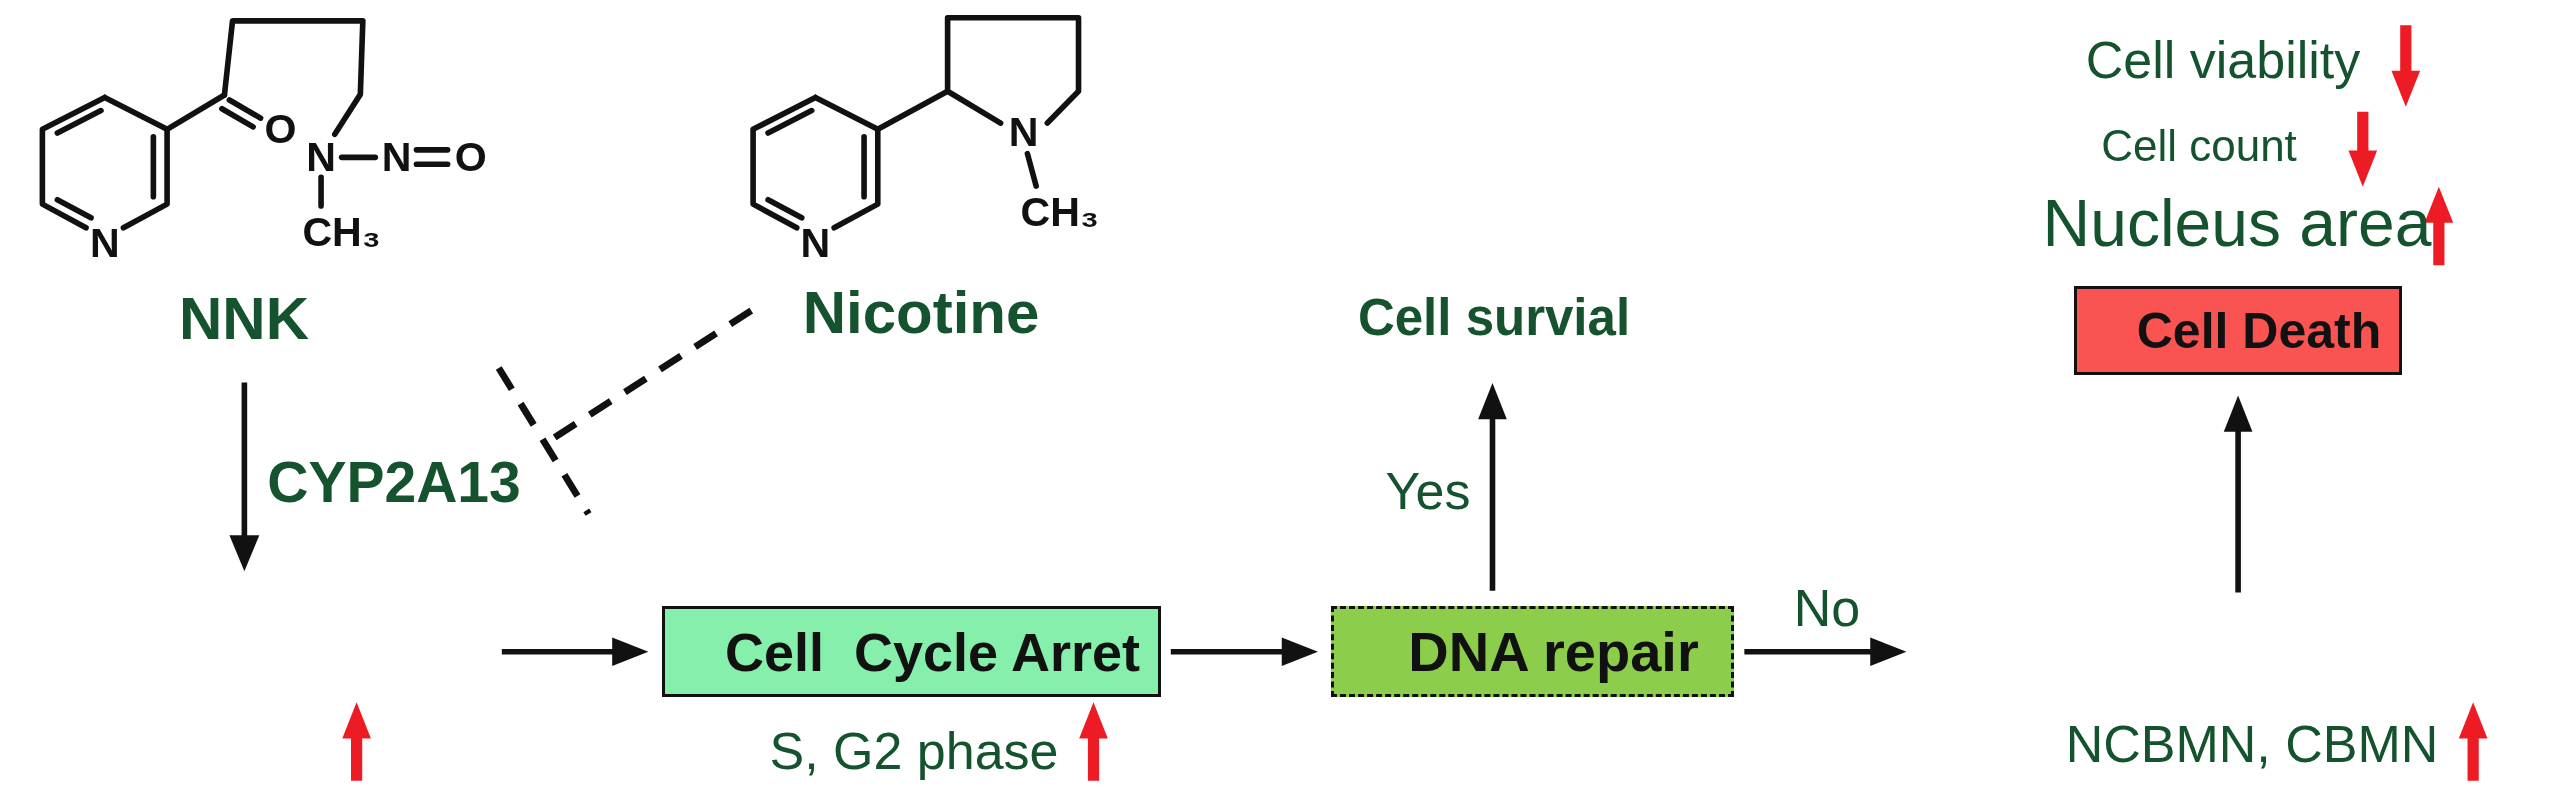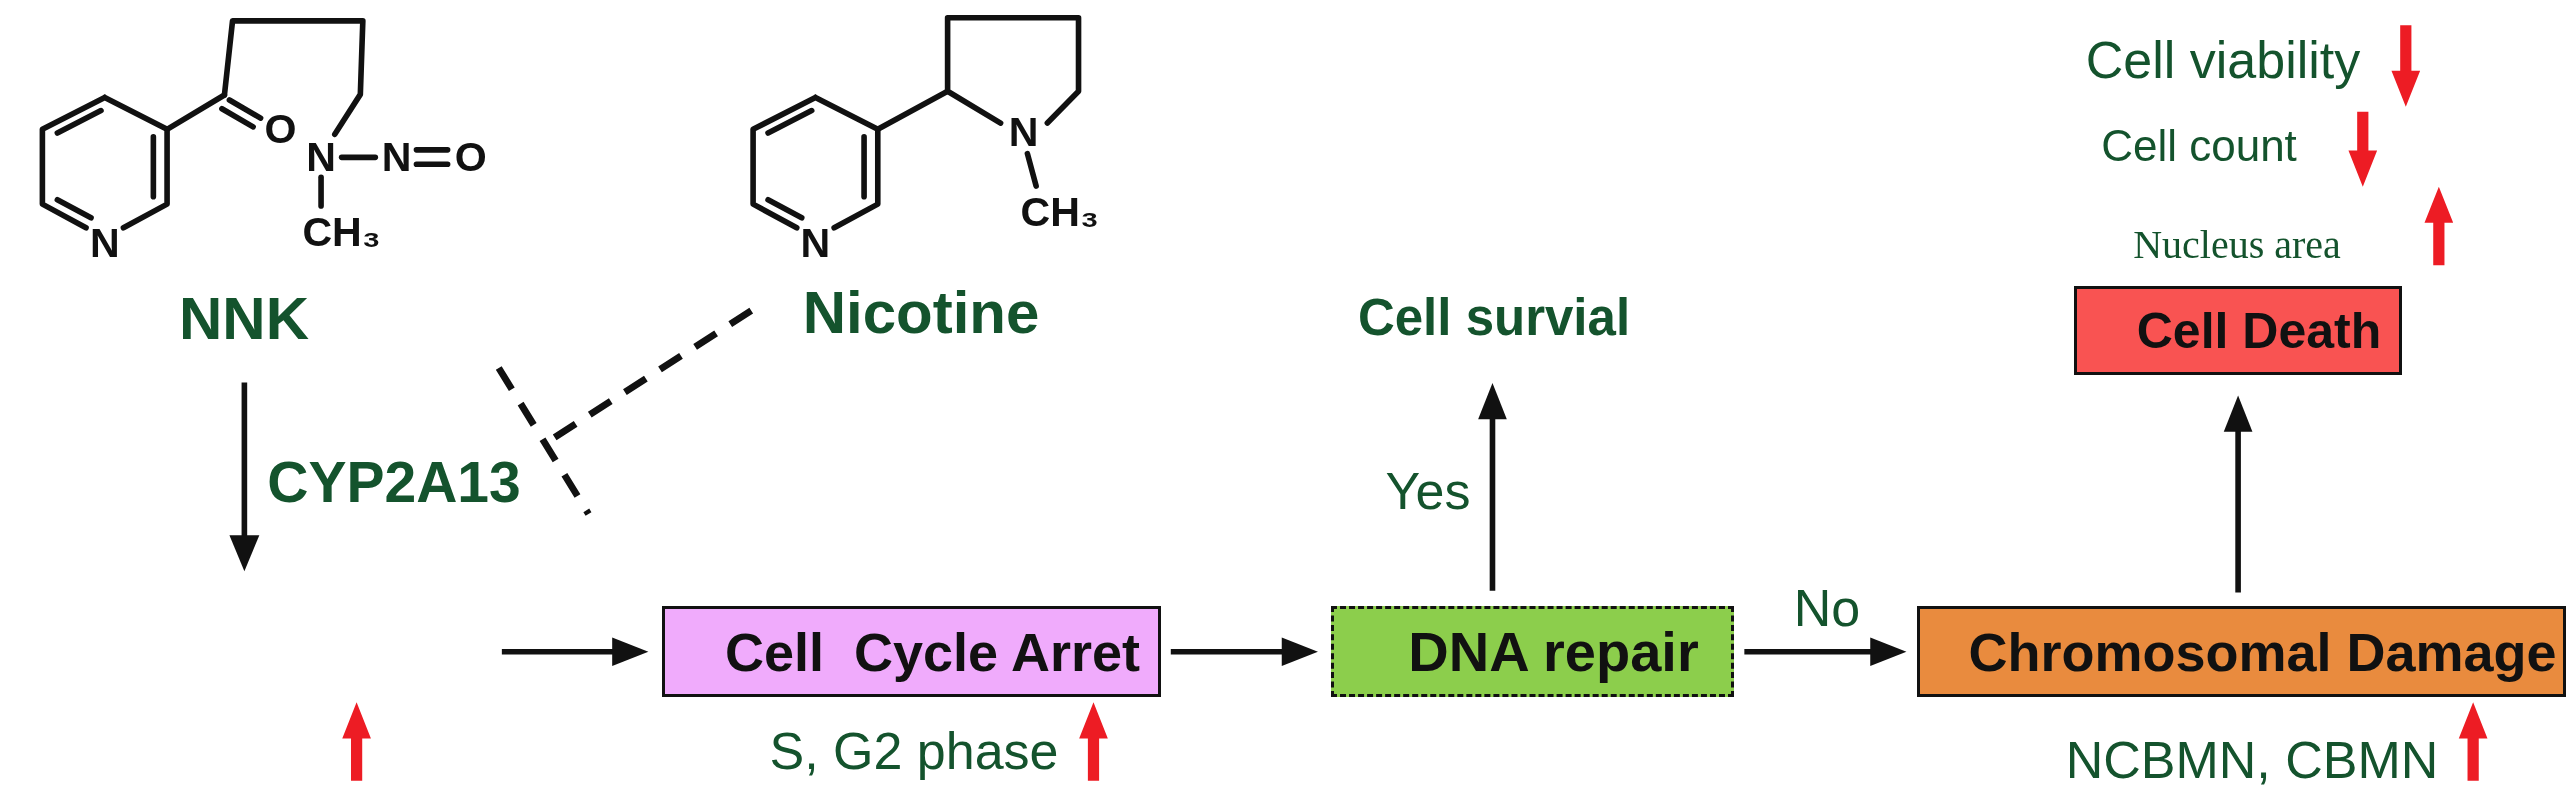--- a/index.html
+++ b/index.html
@@ -10,21 +10,21 @@
   .dashedline{stroke:#111;stroke-width:11;fill:none;stroke-dasharray:40 27;stroke-linecap:butt;}
   .blackarrow{stroke:#111;stroke-width:9;fill:none;stroke-linecap:butt;}
   .blackhead{fill:#111;stroke:none;}
   .redarrow{fill:#ED1C24;stroke:none;}
   .atom{font-family:"Liberation Sans","DejaVu Sans",sans-serif;font-weight:bold;font-size:66px;fill:#111;text-anchor:middle;dominant-baseline:central;}
   .box{position:absolute;display:flex;align-items:center;justify-content:center;
        border:3.7px solid #111;box-sizing:border-box;font-weight:bold;white-space:pre;color:#111;padding-left:42px;}
   .lbl{position:absolute;transform:translate(-50%,-50%);white-space:pre;color:#14532d;}
   .bold{font-weight:bold;}
   #box-dna-damage   {left:13px;  top:606px; width:463px;  height:91px; background:#F5E3A3; font-size:55px;}
-  #box-cell-cycle   {left:662px;top:606px; width:499px;  height:91px; background:#f0abfc; font-size:54px;}
+  #box-cell-cycle   {left:662px;top:606px; width:499px;  height:91px; background:#86efac; font-size:54px;}
   #box-dna-repair   {left:1331px;top:606px; width:403px;  height:91px; background:#8CCE4C; font-size:56px; border-style:dashed;}
   #box-chromosomal  {left:1917px;top:606px; width:649px; height:91px; background:#E98B3E; font-size:54px;}
   #box-cell-death   {left:2074px;top:286px; width:328px;  height:89px; background:#F95352; font-size:50px;}
 </style>
 </head>
 <body>
 
 <div class="canvas">
 
   <svg class="layer" viewBox="0 0 4132 1268">
@@ -105,32 +105,29 @@
   <div class="lbl bold" style="left:921px;top:312px;font-size:60px;">Nicotine</div>
 
   <div class="lbl bold" style="left:394px;top:482px;font-size:57px;">CYP2A13</div>
 
   <div class="box" id="box-cell-cycle">
     <span>Cell  Cycle Arret</span>
   </div>
   <div class="box" id="box-dna-repair">
     <span>DNA repair</span>
   </div>
-  <div class="box" id="box-chromosomal">
-    <span>Chromosomal Damage</span>
-  </div>
   <div class="box" id="box-cell-death">
     <span>Cell Death</span>
   </div>
 
   <div class="lbl bold" style="left:1494px;top:317px;font-size:51px;">Cell survial</div>
   <div class="lbl" style="left:1428px;top:491px;font-size:52px;">Yes</div>
   <div class="lbl" style="left:1827px;top:608px;font-size:52px;">No</div>
 
   <div class="lbl" style="left:914px;top:751px;font-size:52px;">S, G2 phase</div>
-  <div class="lbl" style="left:2252px;top:760px;font-size:52px;text-align:center;">NCBMN, CBMN</div>
+  <div class="lbl" style="left:2252px;top:744px;font-size:52px;text-align:center;">NCBMN, CBMN</div>
 
   <div class="lbl" style="left:2223px;top:60px;font-size:52px;">Cell viability</div>
   <div class="lbl" style="left:2199px;top:146px;font-size:44px;">Cell count</div>
-  <div class="lbl" style="left:2237px;top:244px;font-size:40px;font-family:Liberation Serif, serif;">Nucleus area</div>
+  <div class="lbl" style="left:2237px;top:223px;font-size:66px;">Nucleus area</div>
 
 </div>
 
 
 </body></html>

